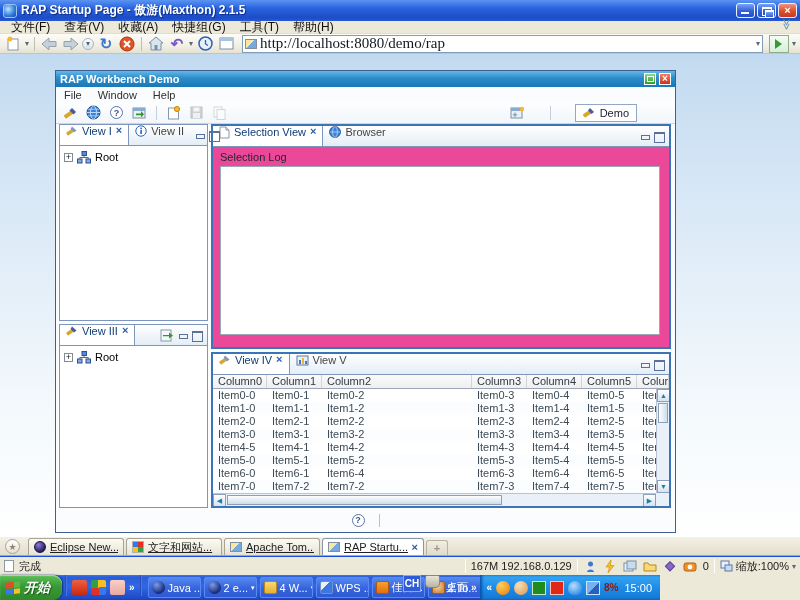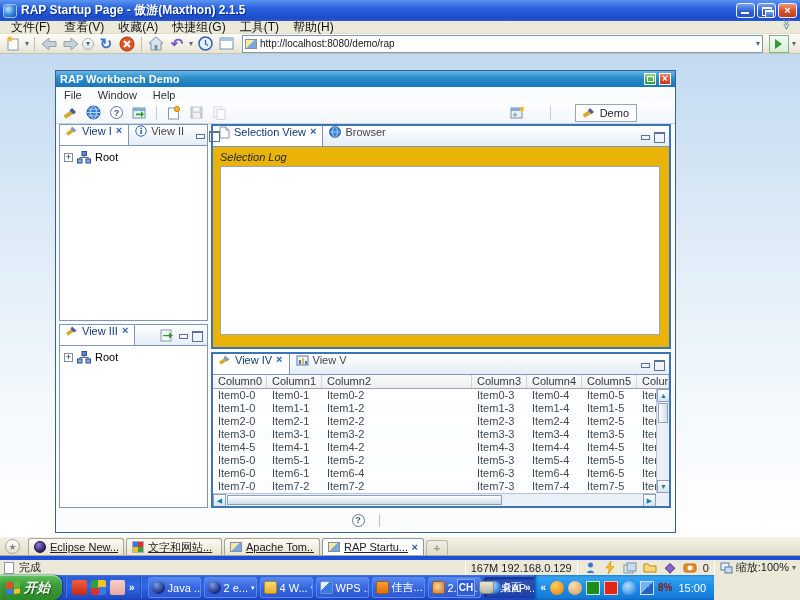--- a/index.html
+++ b/index.html
@@ -28,21 +28,21 @@
 .toolbar { position:absolute; top:34px; left:0; width:800px; height:20px;
   background:linear-gradient(180deg,#FDFCF8 0%,#F2EFE4 60%,#E6E2D2 100%);
   border-bottom:1px solid #C8C4B2; display:flex; align-items:center; padding:0 4px; gap:3px; }
 .tbico { display:inline-flex; align-items:center; justify-content:center; width:18px; height:16px; }
 .tbsep { width:1px; height:14px; background:#C4C0AE; margin:0 2px; }
 .dd { font-size:8px; color:#5A6878; }
 .glyph-refresh { color:#3878D0; font-size:15px; font-weight:bold; line-height:14px; }
 .glyph-undo { color:#7858C8; font-size:15px; font-weight:bold; line-height:14px; }
 .circle-dd { width:12px; height:12px; border-radius:50%; border:1px solid #A8B4BE; background:linear-gradient(#FFF,#D8E2EA); display:flex; align-items:center; justify-content:center; }
 .addr-wrap { flex:1; height:18px; border:1px solid #7F9DB9; background:#fff; display:flex; align-items:center; padding:0 2px; gap:3px; margin-left:4px; }
-.addr-input { flex:1; border:0; outline:0; font-family:Liberation Sans, sans-serif; font-size:10px; color:#101820; height:14px; }
+.addr-input { flex:1; border:0; outline:0; font-family:Liberation Serif, serif; font-size:15px; color:#101820; height:14px; }
 .pic-ico { width:12px; height:10px; border:1px solid #8090A0; background:linear-gradient(135deg,#F8E8A0 0%,#F8E8A0 45%,#78A8E0 45%); }
 .go-btn { width:20px; height:18px; border:1px solid #8CAC8C; background:linear-gradient(#F4FCF4,#D8EED8); display:flex; align-items:center; justify-content:center; margin-left:3px; }
 .go-arrow { width:0; height:0; border-left:7px solid #389838; border-top:5px solid transparent; border-bottom:5px solid transparent; }
 
 
 .viewport { position:absolute; top:54px; left:0; width:800px; height:483px;
   background:linear-gradient(180deg,#C2DAF0 0%,#DCEAF7 35%,#F2F8FC 70%,#FFFFFF 100%); }
 
 
 .rap-window { position:absolute; left:55px; top:16px; width:621px; height:463px;
@@ -76,21 +76,21 @@
 .tab-close { color:#2A5CA8; font-weight:bold; font-size:11px; line-height:11px; }
 .panel-btns { margin-left:auto; display:flex; align-items:center; gap:4px; padding:0 5px; }
 .pbtn { width:10px; height:9px; position:relative; }
 .pbtn-min::after { content:""; position:absolute; left:1px; bottom:1px; width:7px; height:3px; border:1px solid #5A7098; }
 .pbtn-max::after { content:""; position:absolute; left:0; top:0; width:9px; height:8px; border:1px solid #5A7098; border-top-width:2px; }
 
 .tree { flex:1; background:#fff; padding:3px 0 0 4px; }
 .tree-item { display:flex; align-items:center; gap:4px; height:16px; }
 .expander { width:9px; height:9px; border:1px solid #848B94; background:#fff; font-size:9px; line-height:7px; text-align:center; color:#202020; flex:none; }
 
-.sel-content { flex:1; position:relative; background:#eab308; min-height:0;font-style:italic; }
+.sel-content { flex:1; position:relative; background:#ec4899; min-height:0; }
 .sel-label { position:absolute; top:4px; left:7px; font-size:11px; color:#202830; }
 .sel-box { position:absolute; top:19px; left:7px; right:9px; bottom:12px; border:1px solid #9AA8B8; background:#fff; }
 
 
 .twrap { flex:1; position:relative; background:#fff; min-height:0; overflow:hidden; }
 .thead-row { position:absolute; top:0; left:0; right:0; height:14px; display:grid; grid-template-columns:54px 55px 150px 55px 55px 55px 1fr; background:linear-gradient(#FAFAFA,#EFEFEF); border-bottom:1px solid #9AA6B8; }
 .tcell { padding:0 0 0 5px; font-size:11px; line-height:13px; color:#3C4A56; white-space:nowrap; overflow:hidden; }
 .th { border-right:1px solid #D4D4D4; color:#303A44; }
 .trows { position:absolute; top:14px; left:0; right:13px; bottom:13px; overflow:hidden; }
 .trow { display:grid; grid-template-columns:54px 55px 150px 55px 55px 55px 1fr; height:13px; }
@@ -116,29 +116,29 @@
 .btab-label { overflow:hidden; white-space:nowrap; flex:1;text-decoration:underline; }
 .btab-close { color:#2A5CA8; font-weight:bold; font-size:11px; }
 .newtab { width:22px; height:15px; border:1px solid #B8B4A4; border-bottom:0; border-radius:3px 3px 0 0; background:linear-gradient(#F0EDE2,#E0DCCA); color:#9A968A; font-size:11px; font-weight:bold; display:flex; align-items:center; justify-content:center; }
 .ico12 { width:12px; height:12px; flex:none; }
 .ico-eclipse { border-radius:50%; background:radial-gradient(circle at 35% 30%,#8C7CD8,#2A2060 70%); border:1px solid #1A1240; }
 .ico-google { background:#fff; border:1px solid #B0B0B0; display:grid; grid-template-columns:1fr 1fr; grid-template-rows:1fr 1fr; }
 .ico-google span:nth-child(1){background:#3478E8;} .ico-google span:nth-child(2){background:#E03028;}
 .ico-google span:nth-child(3){background:#F8C020;} .ico-google span:nth-child(4){background:#30A040;}
 
 
-.statusbar { position:absolute; top:556px; left:0; width:800px; height:19px; background:#ECE9D8; border-top:4px solid #1d4ed8; display:flex; align-items:center; padding:0 4px; font-size:11px; color:#202020; gap:5px; }
+.statusbar { position:absolute; top:556px; left:0; width:800px; height:19px; background:#ECE9D8; border-top:1px solid #1d4ed8; display:flex; align-items:center; padding:0 4px; font-size:11px; color:#202020; gap:5px; }
 .sdiv { width:1px; height:14px; background:#C0BCAA; border-right:1px solid #FFF; }
 .sico { display:inline-flex; width:15px; height:14px; align-items:center; justify-content:center; }
 .doc-ico { width:10px; height:12px; border:1px solid #8898A8; background:#fff; }
 .zoom-area { display:flex; align-items:center; gap:3px; }
 
 
-.taskbar { position:absolute; top:575px; left:0; width:714px; height:25px;
-  background:linear-gradient(180deg,#4178E8 0%,#2A5CD8 8%,#3168E4 45%,#1E48C4 96%,#1840B0 100%); display:flex; align-items:center; color:#fff; }
+.taskbar { position:absolute; top:575px; left:0; width:660px; height:25px;
+  background:linear-gradient(180deg,#4178E8 0%,#2A5CD8 8%,#3168E4 45%,#1E48C4 96%,#1840B0 100%); display:flex; color:#fff; }
 .start-btn { height:25px; width:62px; border-radius:0 9px 9px 0;
   background:linear-gradient(180deg,#5CC058 0%,#3A9A36 45%,#2E8A2A 95%);
   box-shadow:inset 0 1px 1px #A8E0A0, 1px 0 2px #0A2C80; display:flex; align-items:center; gap:4px; padding:0 8px 0 6px;
   font-size:13px; font-weight:bold; font-style:italic; text-shadow:1px 1px 1px #1A5A18; }
 .winflag { width:14px; height:12px; display:grid; grid-template-columns:1fr 1fr; grid-template-rows:1fr 1fr; gap:1px; transform:skewY(-6deg); }
 .winflag span:nth-child(1){background:#E84824;} .winflag span:nth-child(2){background:#58B848;}
 .winflag span:nth-child(3){background:#3878E8;} .winflag span:nth-child(4){background:#F8C020;}
 .tb-sep { width:2px; height:21px; margin:0 3px; background:linear-gradient(90deg,#1838A8,#6088F0); }
 .ql { display:flex; align-items:center; gap:4px; padding:0 2px; }
 .ql-ico { width:15px; height:15px; border-radius:2px; }

